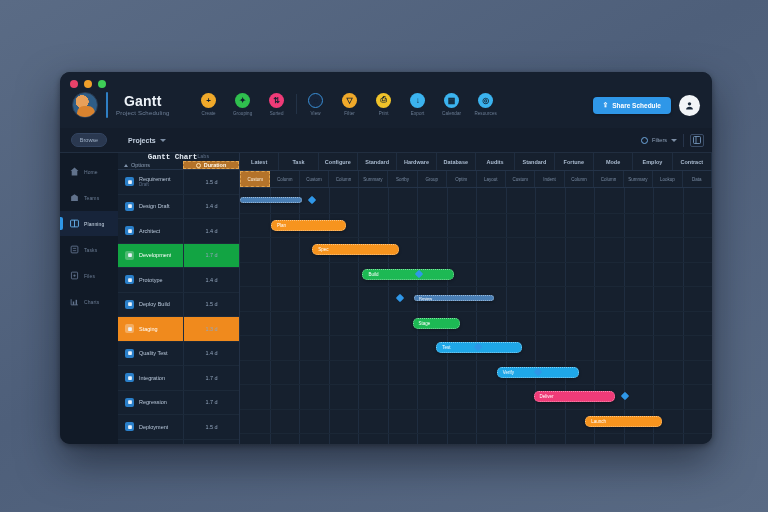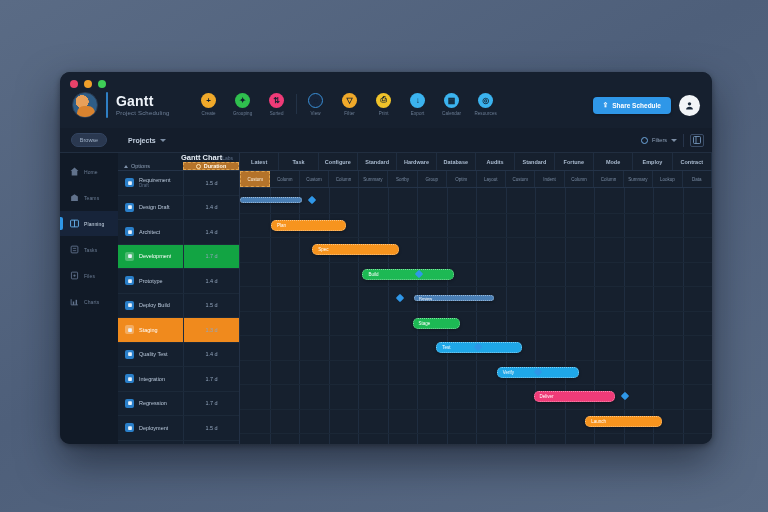--- a/index.html
+++ b/index.html
@@ -45,21 +45,21 @@
     background: radial-gradient(circle at 38% 36%, #e8a05a 0 30%, #2f5d86 31% 100%);
     border: 1px solid #2b3c52;
     position: relative; overflow: hidden; flex: 0 0 26px;
   }
   .avatar-img::after {
     content:""; position:absolute; left:4px; bottom:0; width:18px; height:11px;
     background:#d9832f; border-radius:7px 7px 0 0;
   }
   .brand-sep { width: 2px; height: 26px; background: #2f7fc4; border-radius: 2px; }
   .brand-text { line-height: 1.05; }
-  .brand-title { color: #eef3f9; font-size: 14px; font-weight: 700; letter-spacing: .2px; }
+  .brand-title { color: #eef3f9; font-size: 14px; font-weight: 700; letter-spacing: .2px; text-align: center; }
   .brand-sub { color: #6f8099; font-size: 6px; margin-top: 2px; letter-spacing: .2px; }
 
   
   #quick-tools {
     display: flex; align-items: flex-start; gap: 0px;
     margin-left: 22px; margin-top: 8px;
   }
   .qt {
     width: 34px; display: flex; flex-direction: column;
     align-items: center; gap: 3px; cursor: pointer;
@@ -148,21 +148,22 @@
   .nav-lbl { font-size: 5px; color: #6b7c94; letter-spacing: .1px; }
   .nav-item.active .nav-lbl { color: #cddbea; }
 
   
   #task-panel {
     width: 122px; flex: 0 0 122px; background: #15202f;
     border-right: 1px solid #233146; display: flex; flex-direction: column;
   }
   #task-title-row {
     height: 18px; display: flex; align-items: center; padding: 0 6px;
-    justify-content: flex-end;
+    justify-content: center;
+    font-family: Liberation Mono, monospace;
   }
   #task-title { color: #e7eef6; font-size: 7.5px; font-weight: 700; }
   #task-title-meta { color: #64758e; font-size: 5px; }
   #task-subhead {
     height: 17px; display: flex; align-items: stretch;
     border-bottom: 1px solid #243348;
   }
   #th-name {
     flex: 1; display: flex; align-items: center; gap: 3px; padding-left: 6px;
     color: #8ea0b8; font-size: 5.5px; cursor: pointer;

